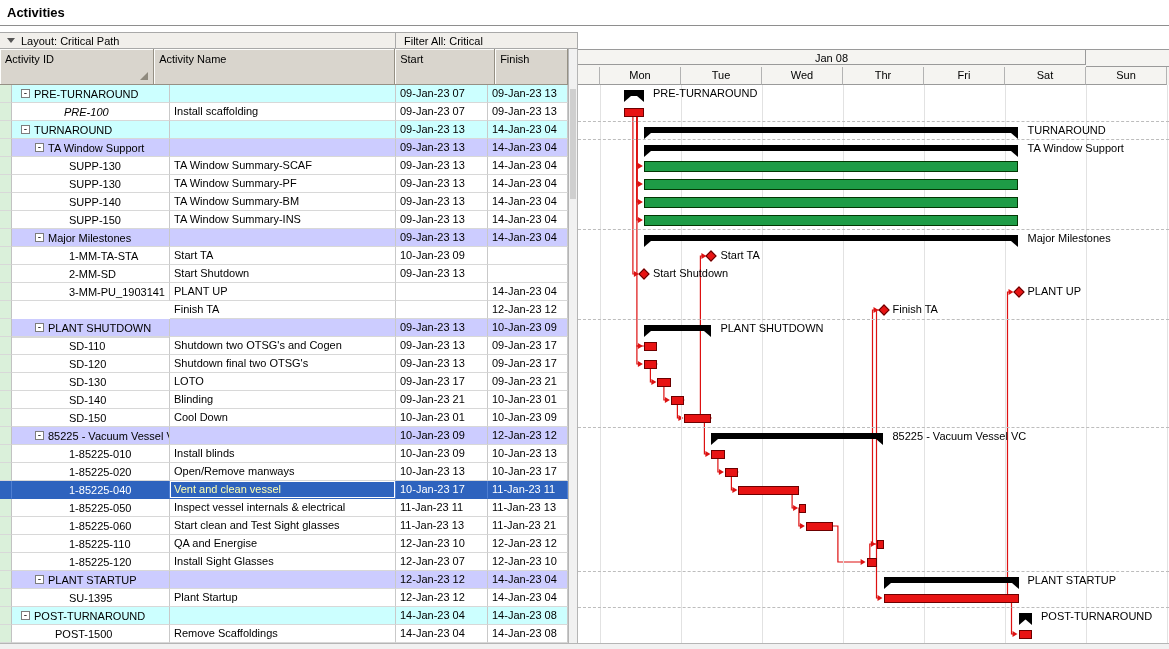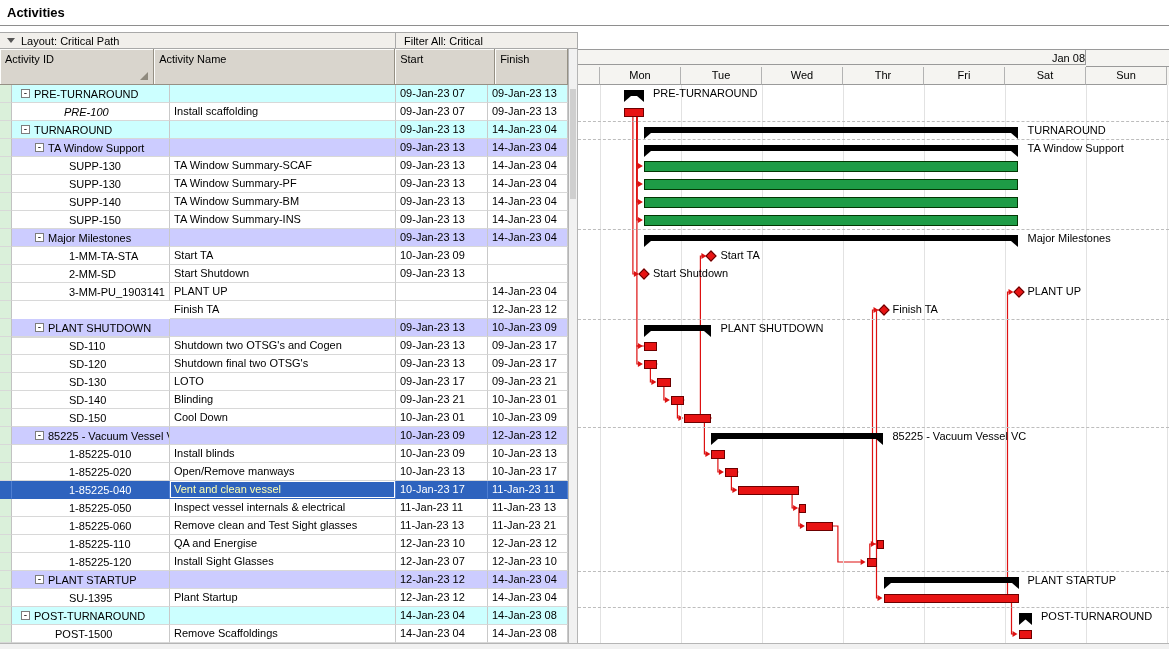--- a/index.html
+++ b/index.html
@@ -37,21 +37,21 @@
     font-size:10px;line-height:6px;text-align:center;color:#222}
   .sel .cell,.sel .strip{background:var(--sel);color:#fff;border-bottom-color:var(--sel);border-right-color:#4f7fd2}
   .sel .cname{box-shadow:inset 0 0 0 1px #fff;color:#ffffb0}
 
   .vsplit{position:absolute;left:568px;top:49px;width:10px;height:594px;background:#f1f1f1;
     border-left:1px solid #b5b5b5;border-right:1px solid #b5b5b5}
   .vthumb{position:absolute;left:1px;top:40px;width:6px;height:110px;background:#cfcfcf}
 
   .gantt-pane{position:absolute;left:578px;top:49px;width:591px;height:594px}
   .ghead{position:absolute;left:0;top:0;width:591px;height:36px;background:#f5f4f1}
-  .gweek{position:absolute;left:0;top:0;width:508px;height:16px;text-align:right;font-size:11px;padding-top:2px;
+  .gweek{position:absolute;left:0;top:0;width:508px;height:16px;text-align:center;font-size:11px;padding-top:2px;
     border:1px solid #9a9a9a;border-left:none}
   .gweek2{position:absolute;left:508px;top:0;width:83px;height:18px;border-top:1px solid #9a9a9a;border-bottom:1px solid #9a9a9a}
   .gday{position:absolute;top:18px;height:18px;text-align:center;font-size:11px;padding-top:2px;
     border-right:1px solid #b3b3b3;border-bottom:1px solid #9a9a9a;background:#f5f4f1}
   .gstub{left:0;width:22px}
 
   .gbody{position:absolute;left:0;top:36px;width:591px;height:558px;background:#fff;overflow:hidden}
   .gline{position:absolute;top:0;height:558px;width:1px;background:#e2e2e2}
   .grow{position:absolute;left:0;width:591px;height:18px}
   .grow.sep{border-top:1px dashed #bdbdbd}
@@ -285,21 +285,21 @@
     <div class="trow">
       <div class="strip"></div>
       <div class="cell cid" style="padding-left: 57px;">1-85225-050</div>
       <div class="cell cname">Inspect vessel internals &amp; electrical</div>
       <div class="cell cstart">11-Jan-23 11</div>
       <div class="cell cfinish">11-Jan-23 13</div>
     </div>
     <div class="trow">
       <div class="strip"></div>
       <div class="cell cid" style="padding-left: 57px;">1-85225-060</div>
-      <div class="cell cname">Remove clean and Test Sight glasses</div>
+      <div class="cell cname">Start clean and Test Sight glasses</div>
       <div class="cell cstart">11-Jan-23 13</div>
       <div class="cell cfinish">11-Jan-23 21</div>
     </div>
     <div class="trow">
       <div class="strip"></div>
       <div class="cell cid" style="padding-left: 57px;">1-85225-110</div>
       <div class="cell cname">QA and Energise</div>
       <div class="cell cstart">12-Jan-23 10</div>
       <div class="cell cfinish">12-Jan-23 12</div>
     </div>

